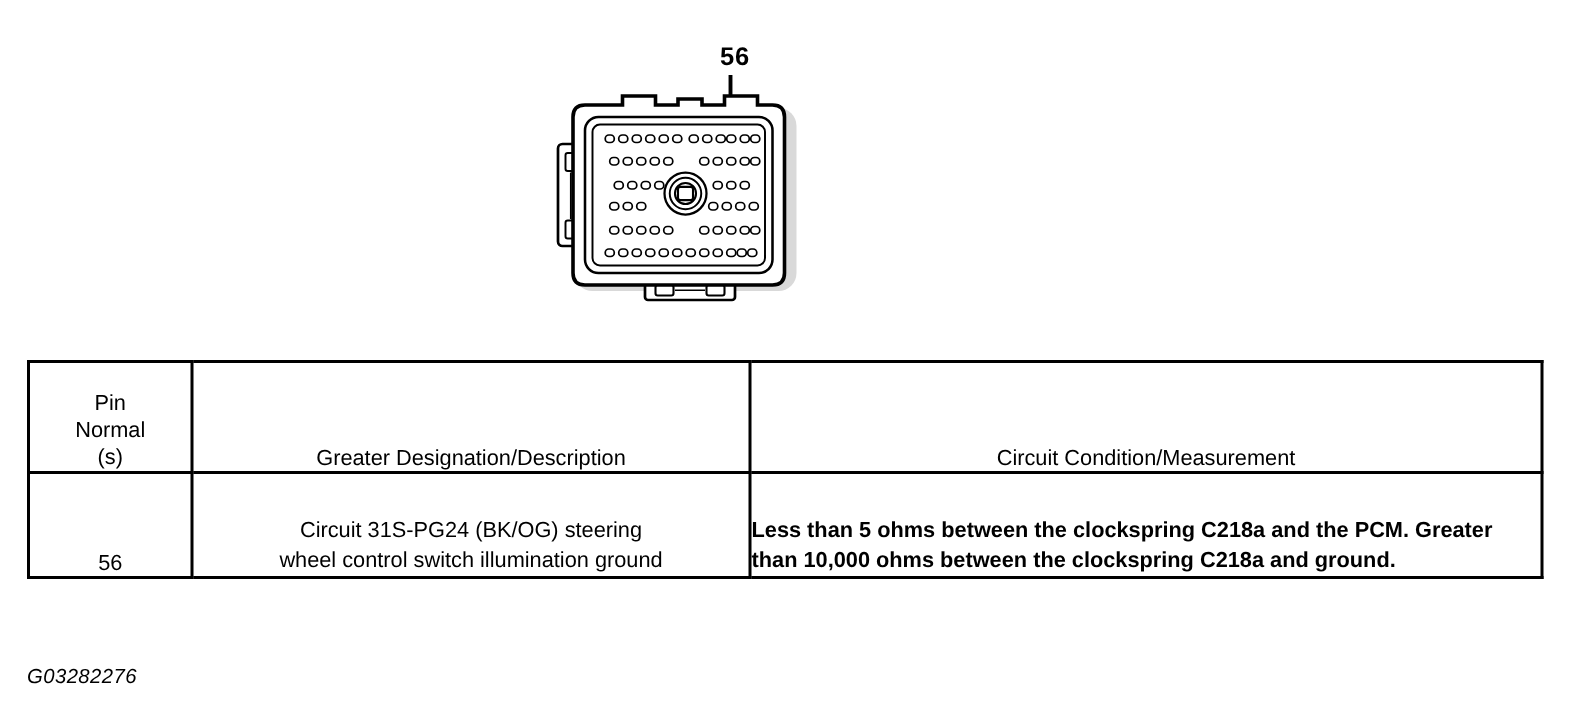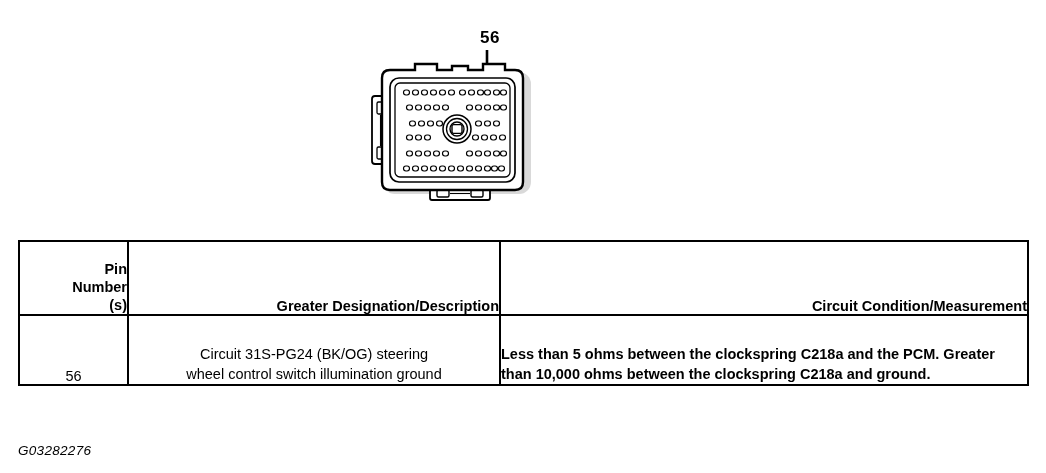--- a/index.html
+++ b/index.html
@@ -52,22 +52,22 @@
     padding: 0;
     vertical-align: bottom;
   }
   .col-pin   { width: 109px; }
   .col-desc  { width: 372px; }
   .col-meas  { width: 528px; }
 
   thead th {
     height: 72px;
     font-size: 14.5px;
-    font-weight: bold;
-    text-align: right;
+    font-weight: normal;
+    text-align: center;
     padding-bottom: 7px;
   }
   thead th.hdr-pin {
     vertical-align: middle;
     line-height: 18px;
     padding-bottom: 0;
   }
   tbody td {
     height: 68px;
     font-size: 14.5px;
@@ -245,21 +245,21 @@
 <table id="spec-table">
   <colgroup>
     <col class="col-pin">
     <col class="col-desc">
     <col class="col-meas">
   </colgroup>
   <thead>
     <tr>
       <th class="hdr-pin">
         <div>Pin</div>
-        <div>Number</div>
+        <div>Normal</div>
         <div>(s)</div>
       </th>
       <th>Greater Designation/Description</th>
       <th>Circuit Condition/Measurement</th>
     </tr>
   </thead>
   <tbody>
     <tr>
       <td class="cell-pin">56</td>
       <td class="cell-desc">

